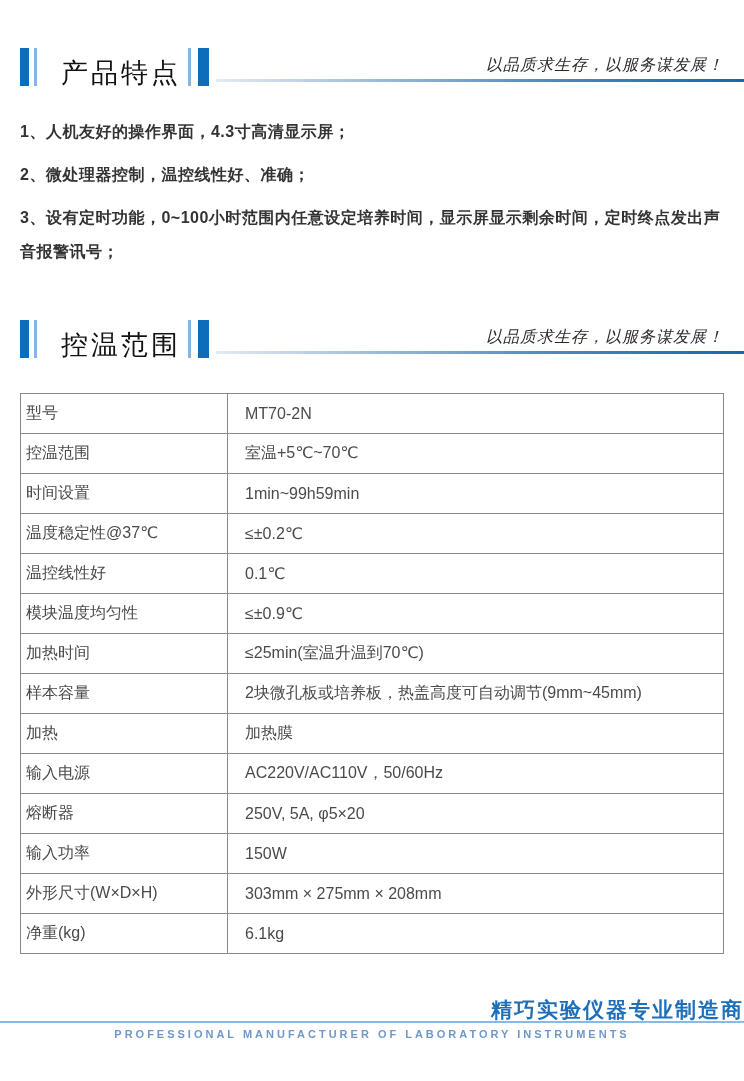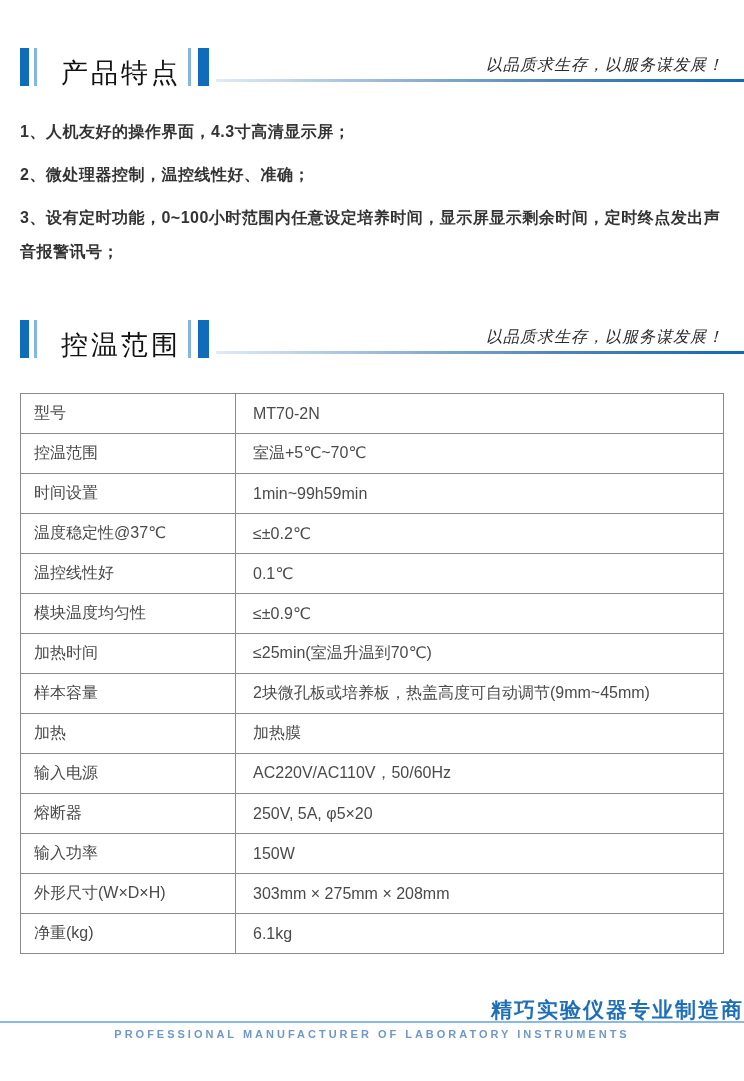--- a/index.html
+++ b/index.html
@@ -89,21 +89,21 @@
     color: #4a4a4a;
   }
   .param-table td {
     border: 1px solid #8a8a8a;
     height: 39px;
     padding: 0;
     vertical-align: middle;
     white-space: nowrap;
     overflow: hidden;
   }
-  .param-table td.label { width: 201px; padding-left: 13px; }
+  .param-table td.label { width: 201px; padding-left: 5px; }
   .param-table td.value { padding-left: 17px; }
 
   
   .footer-cn {
     position: absolute;
     top: 996px;
     left: 0;
     width: 100%;
     text-align: right;
     font-size: 21px;

